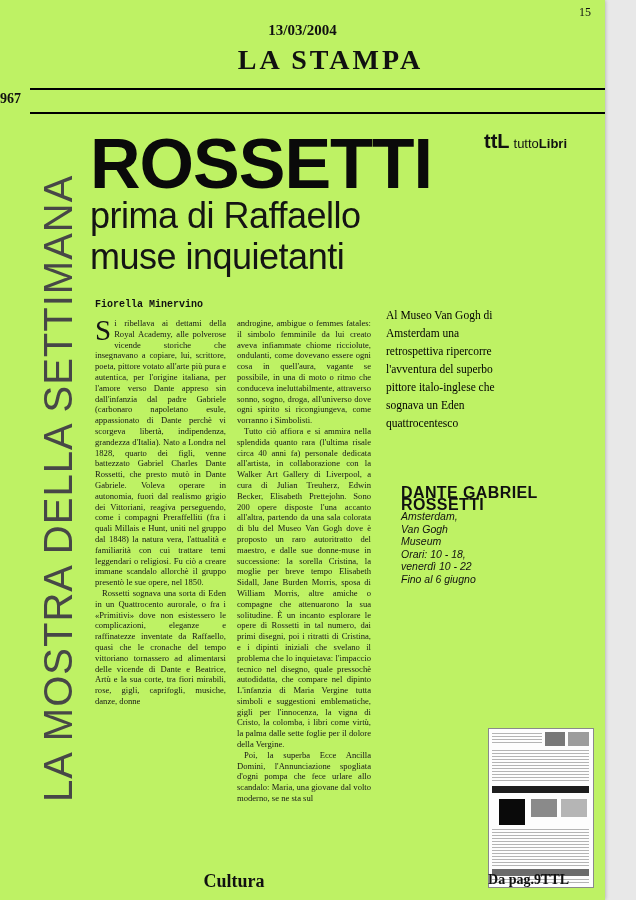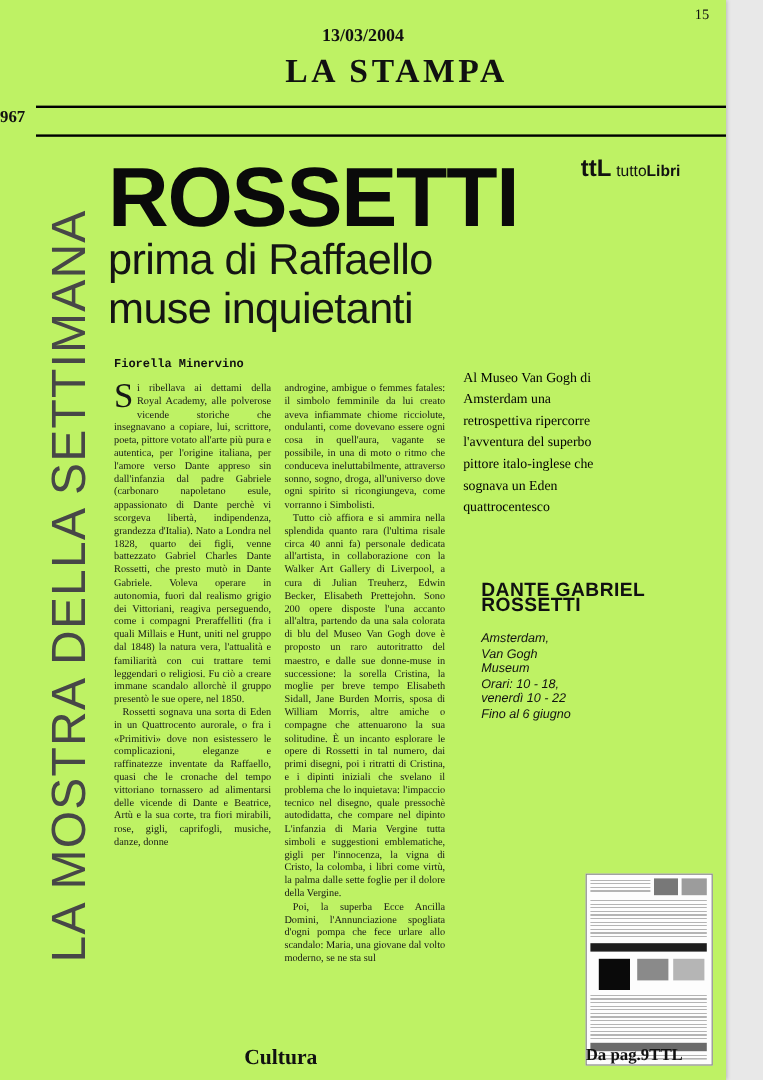--- a/index.html
+++ b/index.html
@@ -39,21 +39,21 @@
   .para.first{text-indent:0;}
   .col2 .para:first-child{text-indent:0;}
   .dropcap{float:left;font-size:29px;line-height:23px;padding:1px 3px 0 0;font-weight:400;}
   
   .standfirst{
     position:absolute;left:386px;top:306px;width:126px;
     font-family:Liberation Serif, serif;font-size:11.5px;line-height:18px;color:#000;
   }
   .infobox{position:absolute;left:401px;top:487px;font-family:"Liberation Sans",sans-serif;}
   .infobox .title{font-size:16px;font-weight:bold;letter-spacing:.4px;line-height:11.5px;}
-  .infobox .lines{margin-top:16px;}
+  .infobox .lines{margin-top:0;}
   .info-line{margin:0;font-style:italic;font-size:10.5px;line-height:12.5px;}
   
   .thumb{position:absolute;left:488px;top:728px;width:104px;height:158px;border:1px solid #8a8a8a;background:#fdfdfd;}
   .thumb div{position:absolute;}
   .tx{background:repeating-linear-gradient(to bottom,#b4b4b4 0,#b4b4b4 1px,transparent 1px,transparent 3px);}
   .t-head{left:3px;top:4px;width:50px;height:12px;}
   .t-img1{left:56px;top:3px;width:20px;height:14px;background:#787878;}
   .t-img2{left:79px;top:3px;width:21px;height:14px;background:#9c9c9c;}
   .t-band1{left:3px;top:21px;width:97px;height:33px;}
   .t-bar{left:3px;top:57px;width:97px;height:7px;background:#1d1d1d;}

